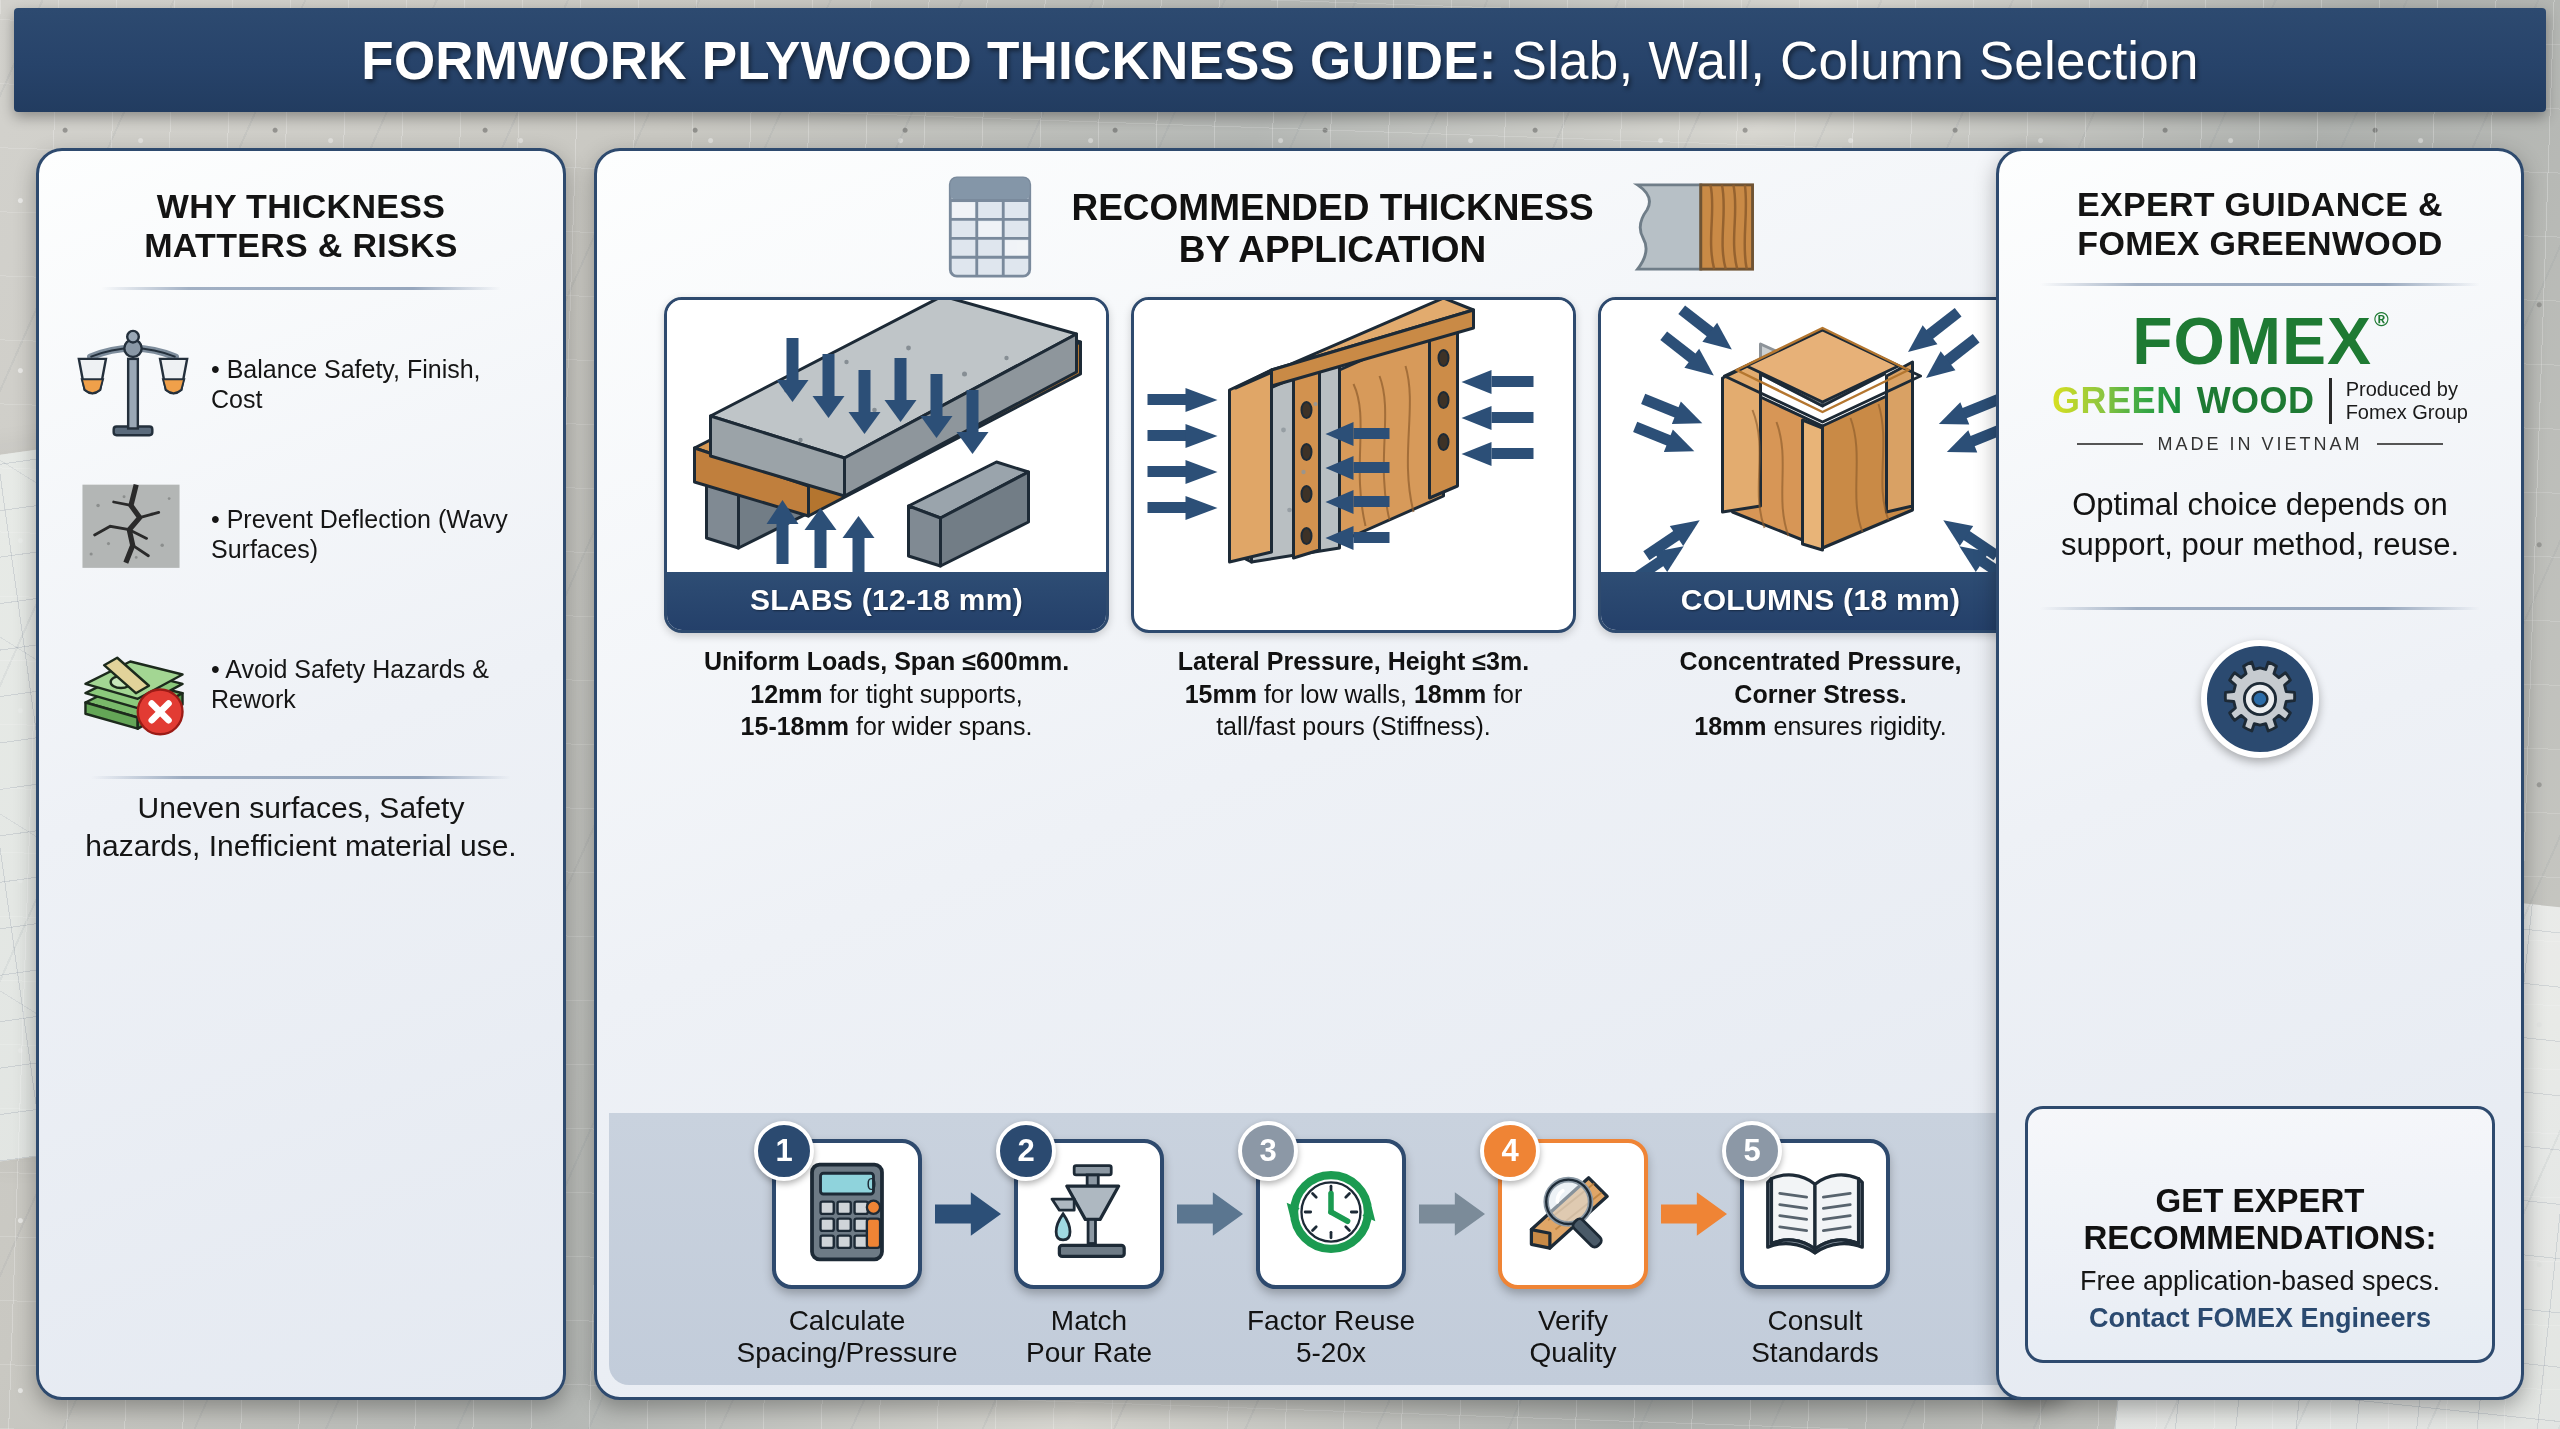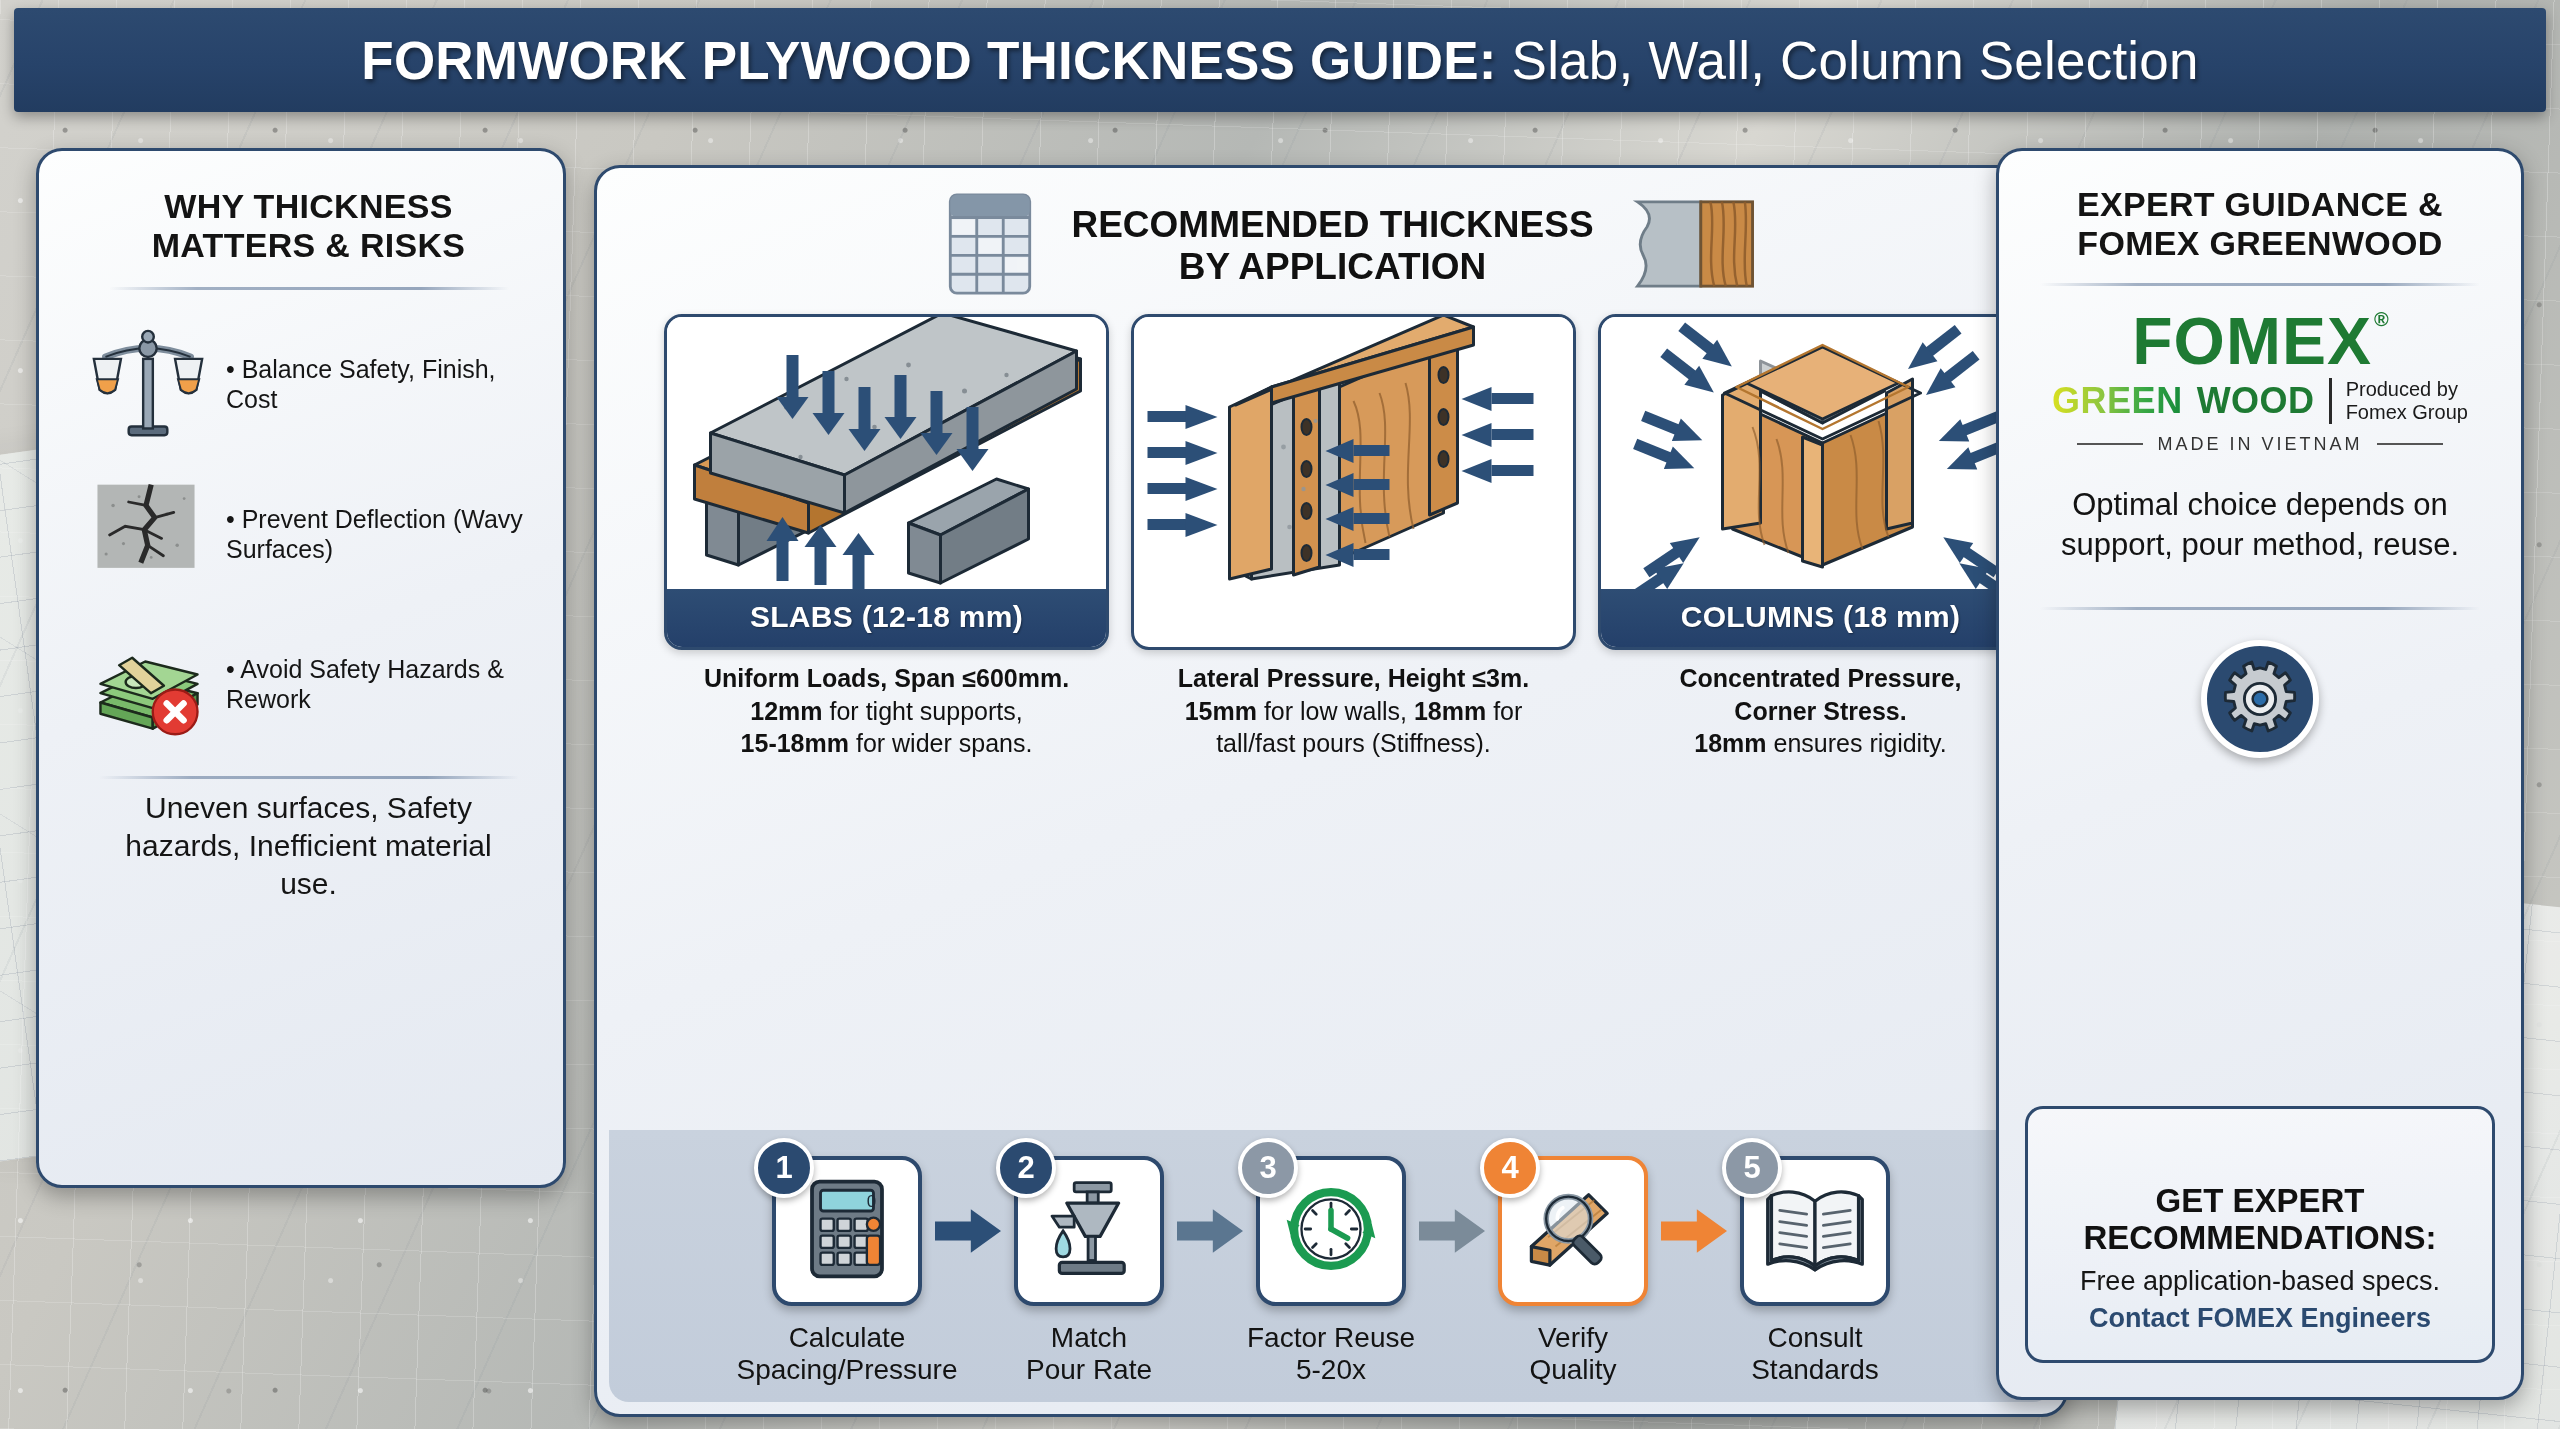--- a/index.html
+++ b/index.html
@@ -62,22 +62,22 @@
   #header .title span.light{font-weight:400;}
 
   
   .panel{
     position:absolute;
     background:linear-gradient(160deg,#fdfefe 0%,#eef1f6 48%,#e4e9f1 100%);
     border:3px solid #2e4a6e;
     border-radius:26px;
     box-shadow:0 8px 22px rgba(0,0,0,.30);
   }
-  #panel-left{left:36px;top:148px;width:530px;height:1040px;padding-left:15px;}
-  #panel-center{left:594px;top:165px;width:1474px;height:1252px;padding-left:45px;}
+  #panel-left{left:36px;top:148px;width:530px;height:1252px;}
+  #panel-center{left:594px;top:148px;width:1474px;height:1252px;padding-left:45px;}
   #panel-right{left:1996px;top:148px;width:528px;height:1252px;}
 
   .panel-title{
     text-align:center;font-weight:bold;color:#141414;
     font-size:34px;line-height:1.14;letter-spacing:.3px;
     text-shadow:1px 1px 1px rgba(255,255,255,.8);
   }
   .hr-soft{
     height:3px;margin:0 auto;
     background:linear-gradient(90deg,rgba(120,140,170,0) 0%,rgba(90,115,150,.55) 22%,rgba(90,115,150,.62) 78%,rgba(120,140,170,0) 100%);

